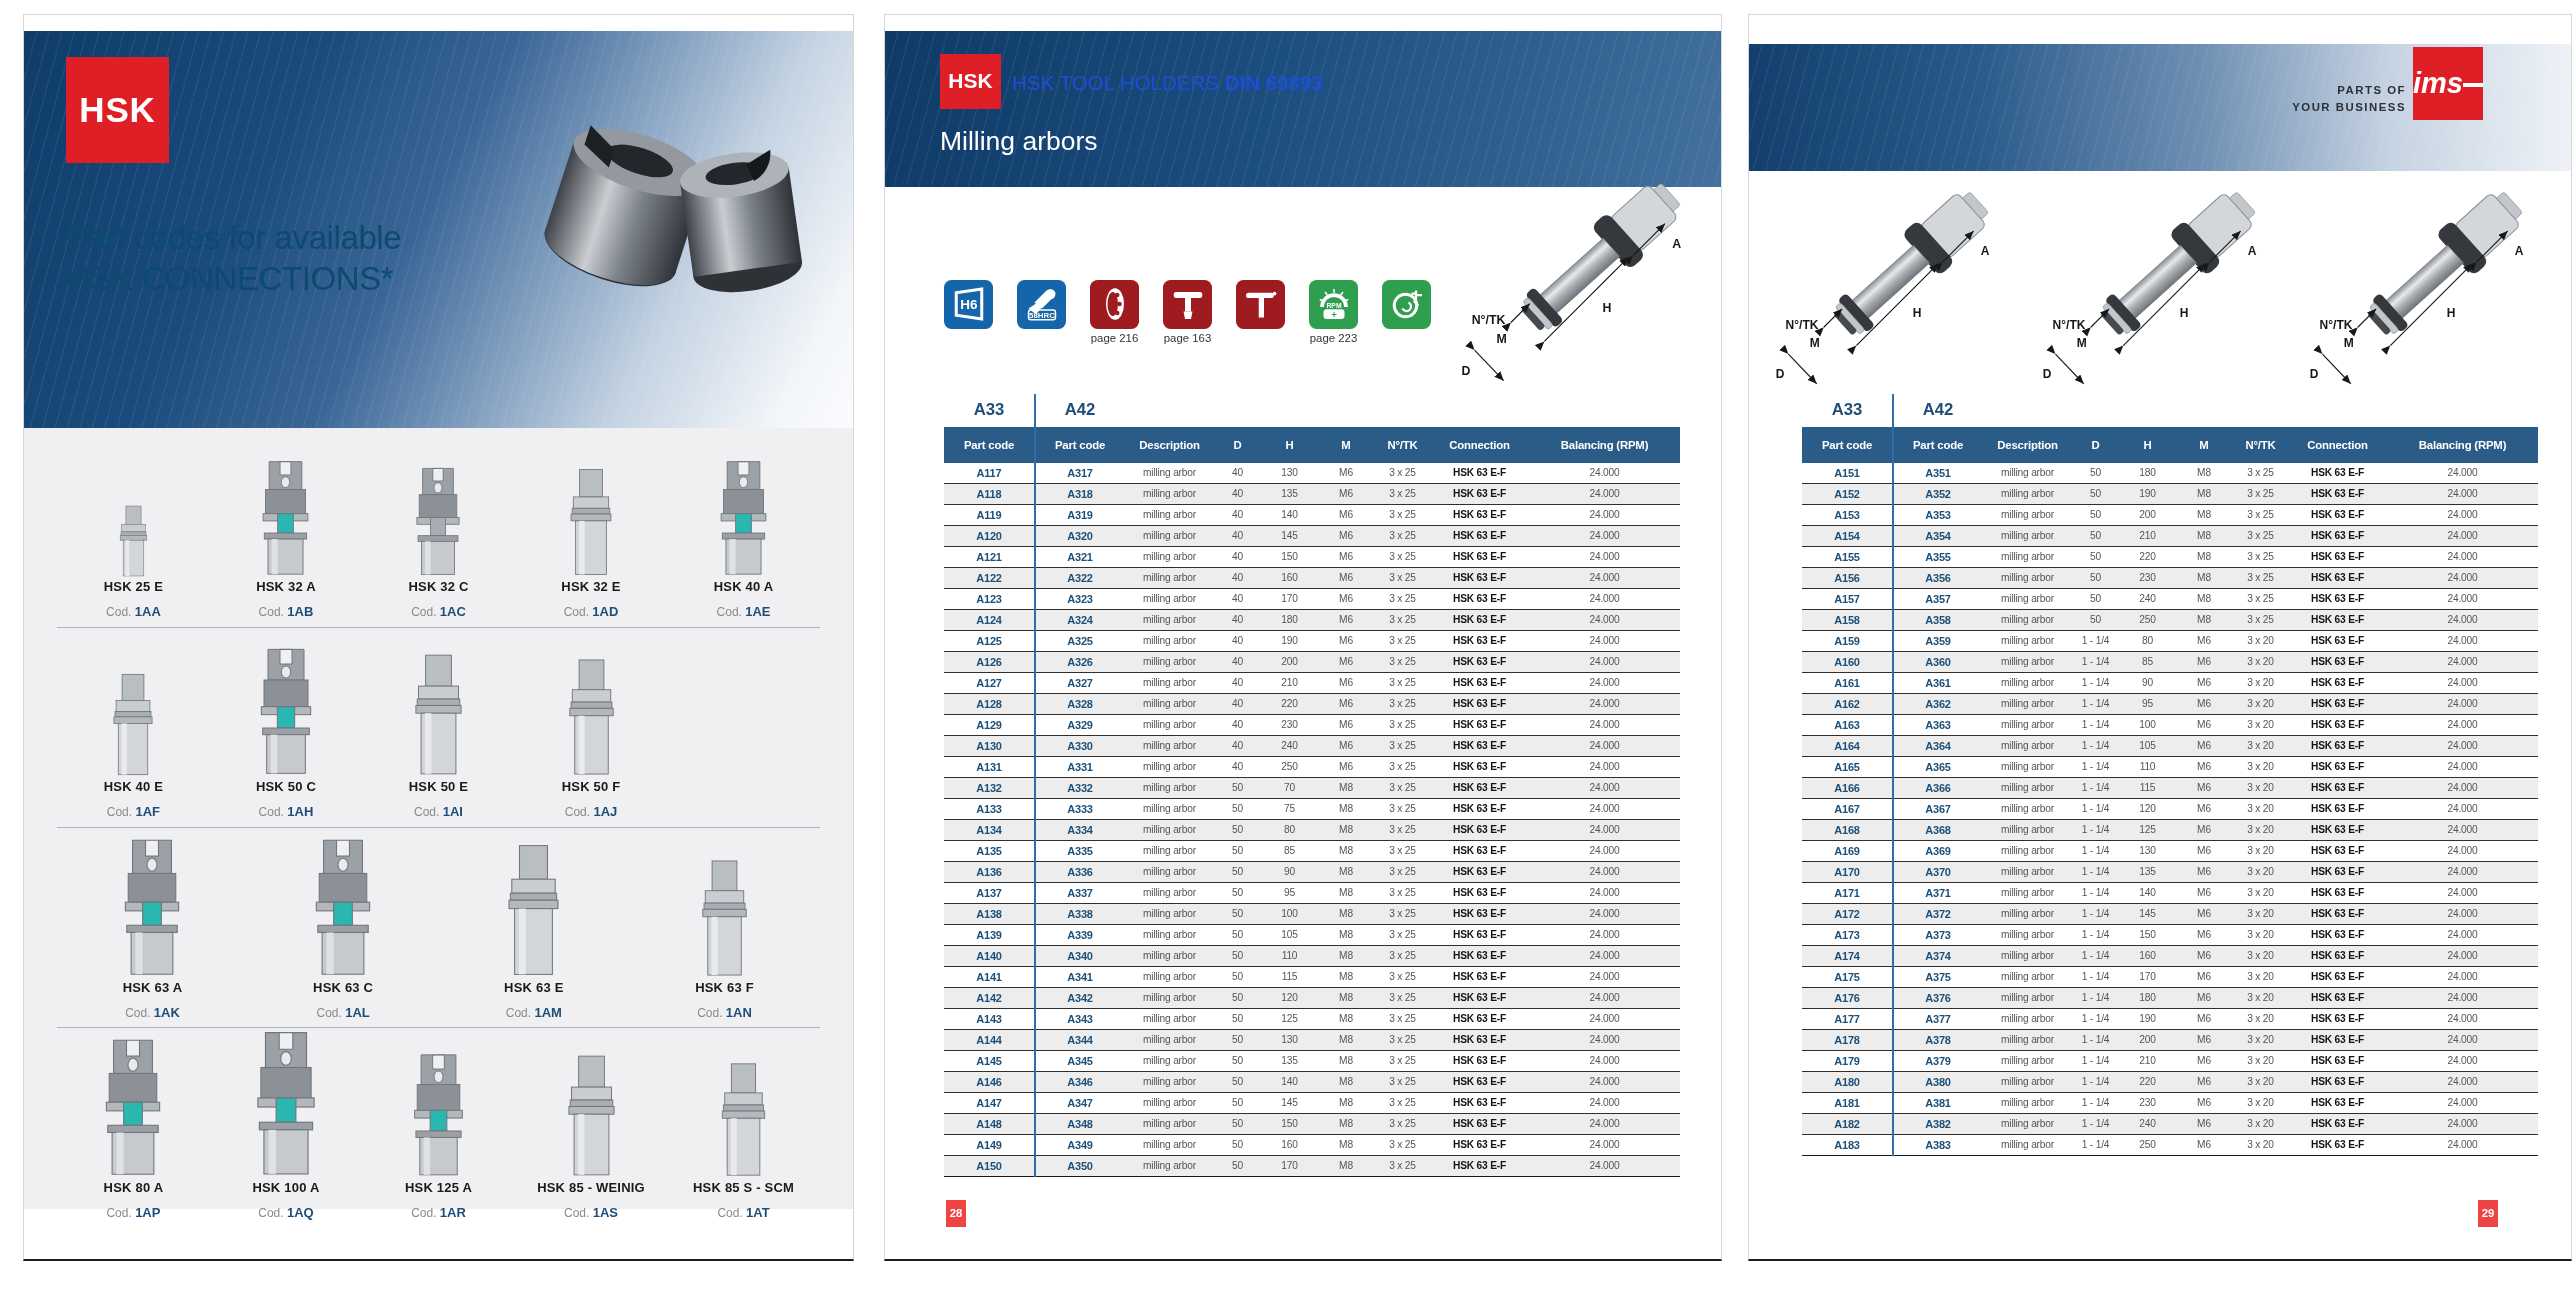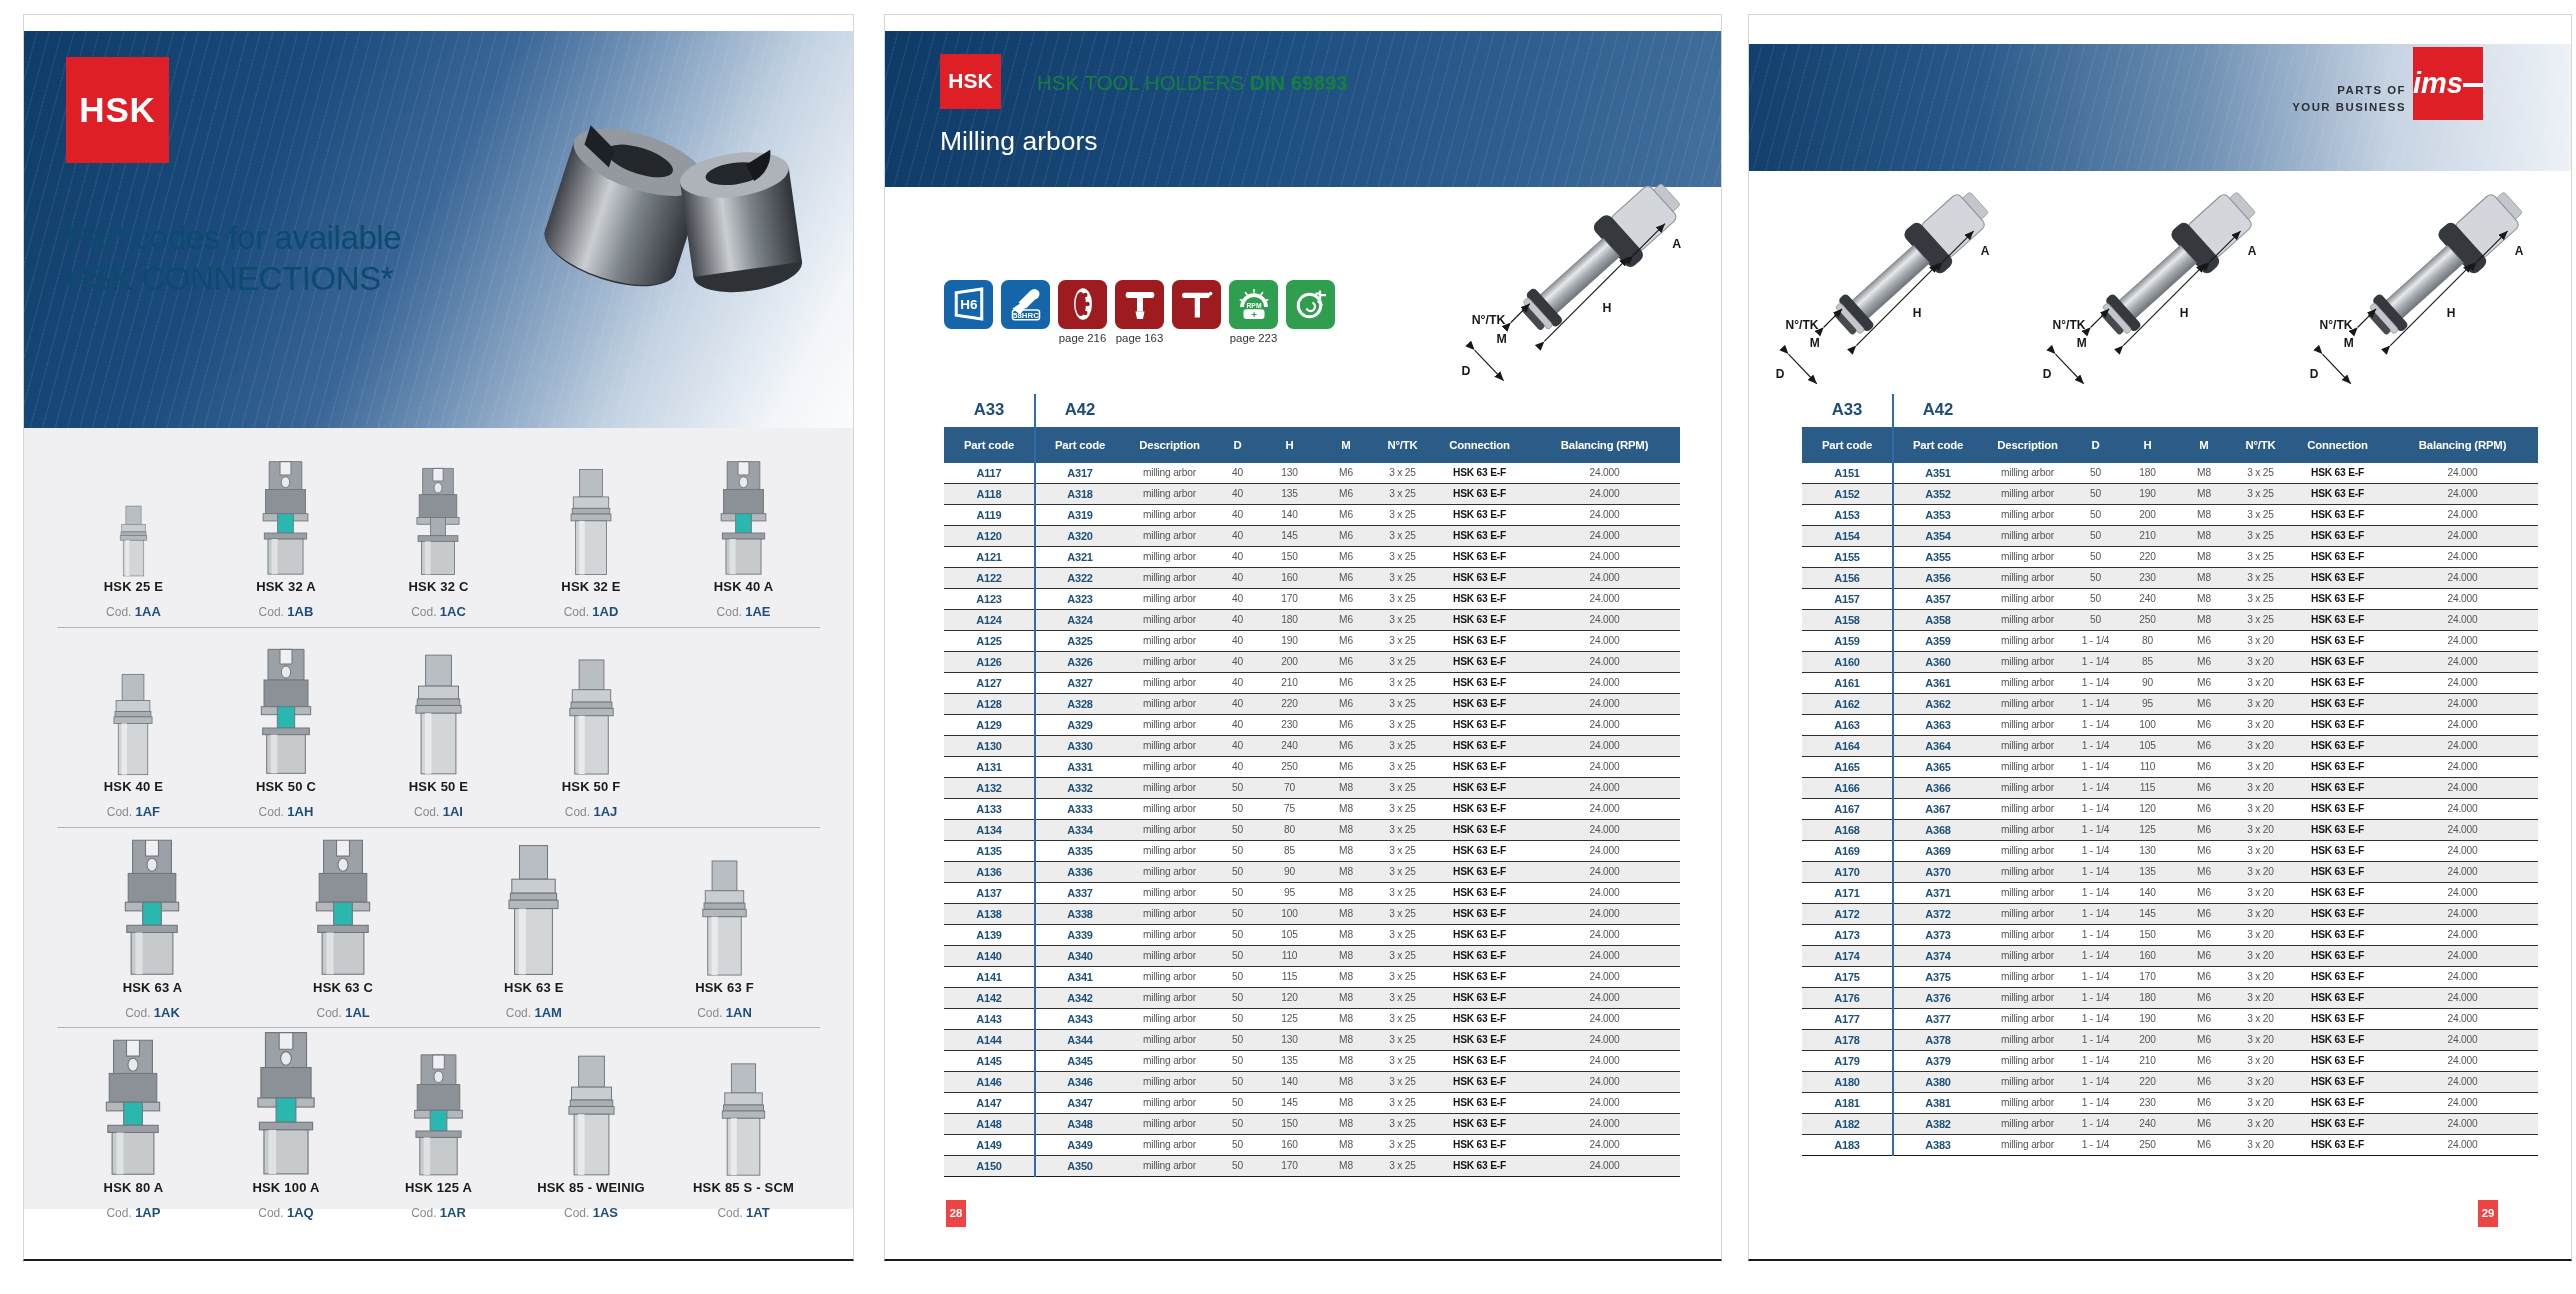--- a/index.html
+++ b/index.html
@@ -22,21 +22,21 @@
   #band-right{top:29px;height:127px;
     background:linear-gradient(90deg,#123f6d 0%,#2a5a8a 28%,#6e8fb3 55%,#c6d3e2 78%,#eef2f7 100%);}
 
   .hsk-badge{position:absolute;background:#df1f26;color:#fff;display:flex;
              align-items:center;justify-content:center;font-weight:bold;z-index:3;}
   #badge-left{left:42px;top:42px;width:103px;height:106px;font-size:35px;letter-spacing:0.8px;}
   #badge-mid{left:55px;top:39px;width:61px;height:55px;font-size:21px;}
 
   .big-title{position:absolute;left:42px;top:203px;color:#0c4a6e;font-size:33px;
              line-height:1.24;letter-spacing:-0.4px;z-index:3;font-weight:400;}
-  .mid-title{position:absolute;left:127px;top:56px;color:#15803d;font-size:20.5px;z-index:3;margin-left:25px;}
+  .mid-title{position:absolute;left:127px;top:56px;color:#1d4ed8;font-size:20.5px;z-index:3;}
   .mid-title b{font-weight:bold;}
   .mid-sub{position:absolute;left:55px;top:111px;color:#fff;font-size:26.5px;z-index:3;font-weight:400;}
 
   .intro{position:absolute;left:42px;top:470px;font-size:15px;color:#4a4a4a;line-height:1.55;}
   .footnote{position:absolute;left:42px;top:818px;font-size:12px;color:#4a4a4a;}
 
   .photo{position:absolute;right:30px;top:53px;z-index:2;}
 
   
   .brand-text{position:absolute;right:165px;top:67px;text-align:right;font-size:11.4px;
@@ -52,21 +52,21 @@
   .conn-row{display:grid;grid-template-columns:repeat(5,1fr);padding:10.6px 0 7.6px;}
   .conn-row.cols4{grid-template-columns:repeat(4,1fr);}
   .conn-row + .conn-row{border-top:0.8px solid #aeb4ba;}
   .conn-cell{display:flex;flex-direction:column;align-items:center;}
   .imgbox{height:141px;display:flex;align-items:flex-end;justify-content:center;}
   .conn-name{font-size:13px;font-weight:bold;color:#1a1a1a;letter-spacing:0.2px;}
   .conn-cod{margin-top:10px;font-size:12px;color:#8a8a8a;}
   .conn-cod b{color:#1d4e79;font-size:13px;}
 
   
-  .icons-row{position:absolute;left:59px;top:265px;display:flex;gap:8px;z-index:2;align-items:center;}
+  .icons-row{position:absolute;left:59px;top:265px;display:flex;gap:24px;z-index:2;align-items:center;}
   .icon-wrap{width:49px;display:flex;flex-direction:column;align-items:center;}
   .icon-box{width:49px;height:49px;border-radius:7.6px;display:flex;align-items:center;justify-content:center;}
   .icon-cap{margin-top:3.8px;font-size:11.4px;color:#333;white-space:nowrap;height:13.7px;}
 
   
   .diagram{position:absolute;z-index:2;}
   #diagram-mid{right:13.7px;top:152px;width:250px;height:228px;}
   .diag-strip{position:absolute;left:23px;top:161px;right:15px;display:flex;
               justify-content:space-between;z-index:2;}
   .diag-strip .diagram-slot{width:250px;height:220px;position:relative;}

